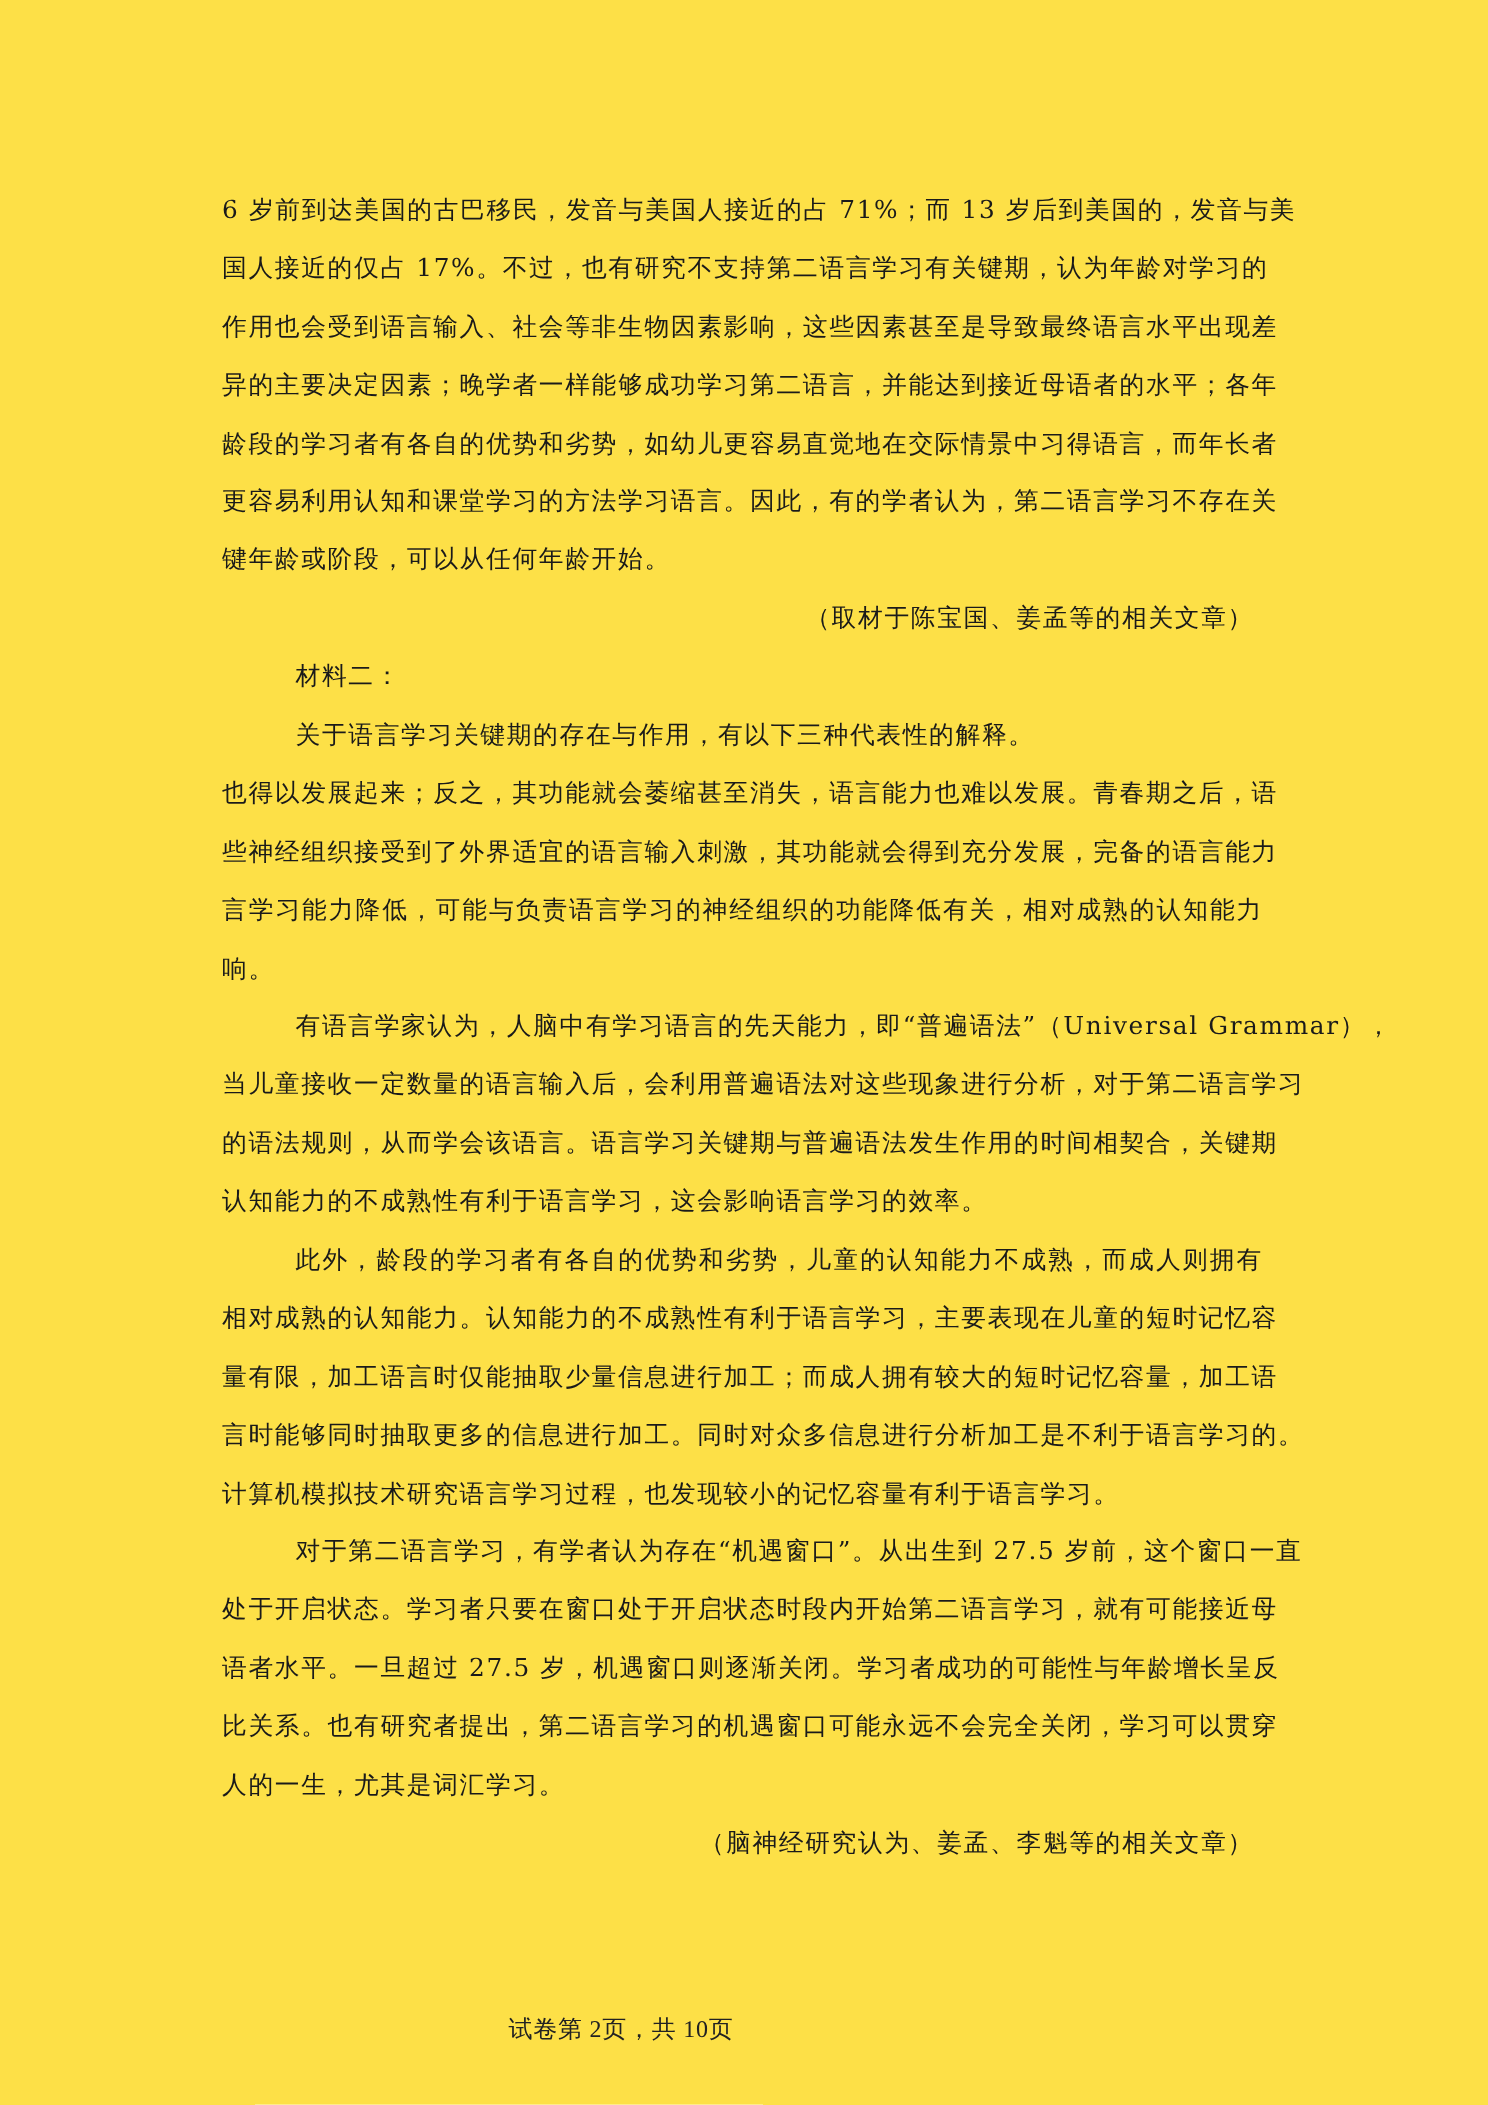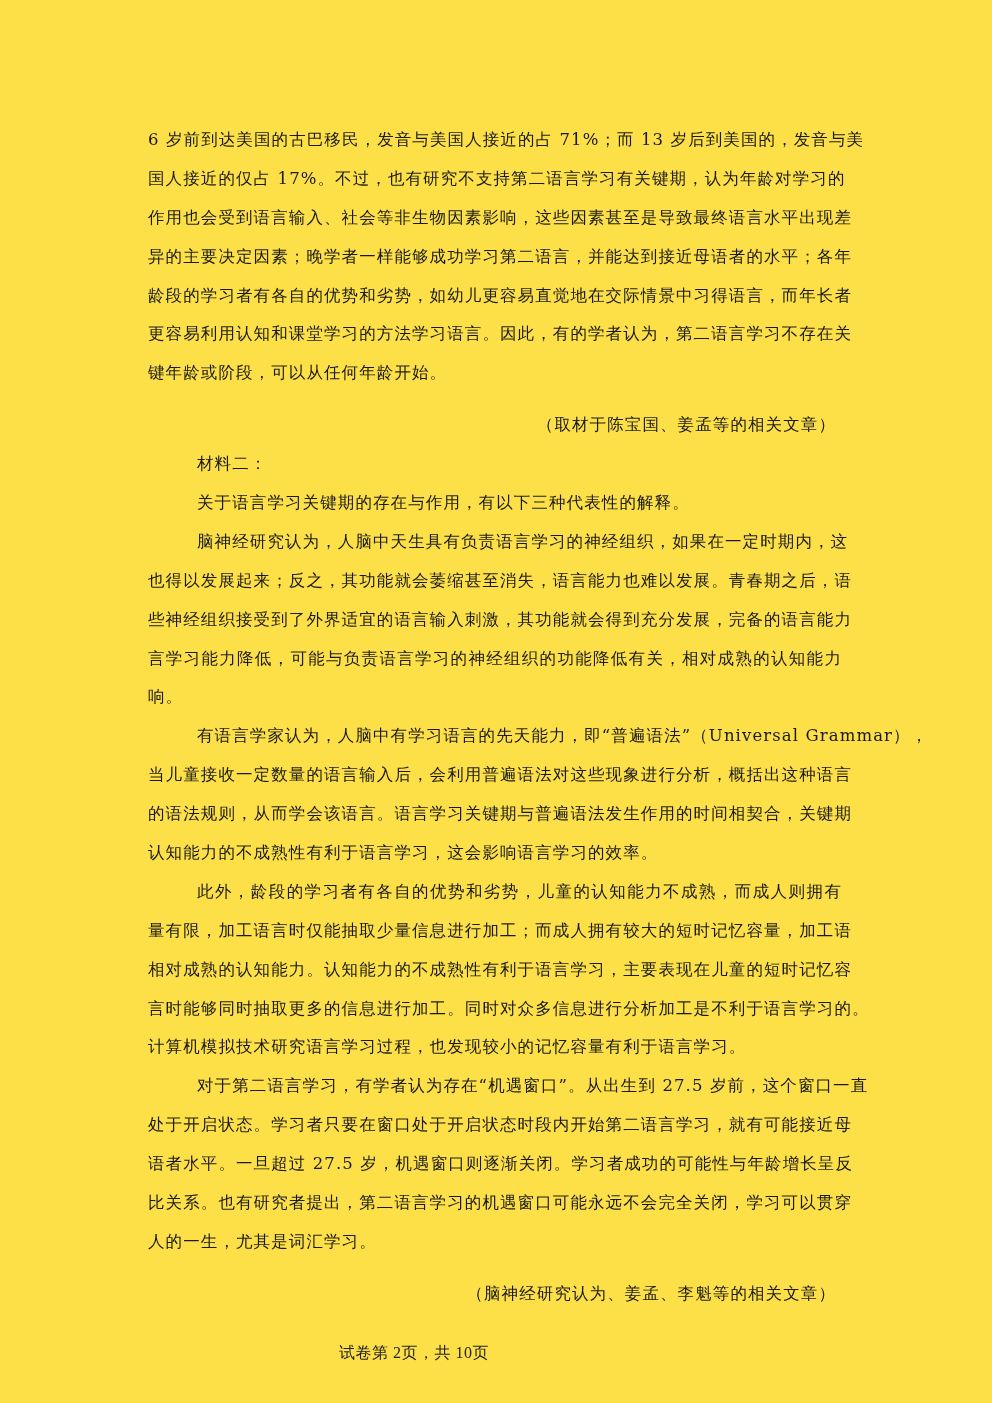--- a/index.html
+++ b/index.html
@@ -12,21 +12,21 @@
   .body-text {
     position: absolute; left: 148px; top: 126px; width: 694px;
   }
   .line {
     height: 38.9px; line-height: 28px;
     font-size: 16.5px; letter-spacing: 1.1px;
     white-space: nowrap; text-align: justify; text-align-last: justify;
   }
   .line.last { text-align-last: left; }
   .line.indent { padding-left: 49px; }
-  .line.cite { text-align: right; text-align-last: right; padding-right: 6px; margin-top: 13px; }
+  .line.cite { text-align: right; text-align-last: right; padding-right: 6px; }
   .line.label { padding-left: 49px; text-align-last: left; }
   .footer {
     position: absolute; left: 0; width: 828px; top: 1343px;
     text-align: center; font-size: 16px; letter-spacing: 0.5px;
     font-family: "Liberation Serif", "DejaVu Serif", serif; color: #222;
   }
 </style>
 </head>
 <body>
 
@@ -42,38 +42,37 @@
       <div class="line">更容易利用认知和课堂学习的方法学习语言。因此，有的学者认为，第二语言学习不存在关</div>
       <div class="line last">键年龄或阶段，可以从任何年龄开始。</div>
       <div class="line cite">（取材于陈宝国、姜孟等的相关文章）</div>
     </div>
 
     <div>
       <div class="line label">材料二：</div>
       <div class="line indent last">关于语言学习关键期的存在与作用，有以下三种代表性的解释。</div>
 
       <div>
-        <div class="line indent">脑神经研究认为，人脑中天生具有负责语言学习的神经组织，如果在一定时期内，这</div>
         <div class="line">也得以发展起来；反之，其功能就会萎缩甚至消失，语言能力也难以发展。青春期之后，语</div>
         <div class="line">些神经组织接受到了外界适宜的语言输入刺激，其功能就会得到充分发展，完备的语言能力</div>
         <div class="line">言学习能力降低，可能与负责语言学习的神经组织的功能降低有关，相对成熟的认知能力</div>
         <div class="line last">响。</div>
       </div>
 
       <div>
         <div class="line indent">有语言学家认为，人脑中有学习语言的先天能力，即“普遍语法”（Universal Grammar），</div>
-        <div class="line">当儿童接收一定数量的语言输入后，会利用普遍语法对这些现象进行分析，概括出这种语言</div>
+        <div class="line">当儿童接收一定数量的语言输入后，会利用普遍语法对这些现象进行分析，对于第二语言学习</div>
         <div class="line">的语法规则，从而学会该语言。语言学习关键期与普遍语法发生作用的时间相契合，关键期</div>
         <div class="line last">认知能力的不成熟性有利于语言学习，这会影响语言学习的效率。</div>
       </div>
 
       <div>
         <div class="line indent">此外，龄段的学习者有各自的优势和劣势，儿童的认知能力不成熟，而成人则拥有</div>
+        <div class="line">相对成熟的认知能力。认知能力的不成熟性有利于语言学习，主要表现在儿童的短时记忆容</div>
         <div class="line">量有限，加工语言时仅能抽取少量信息进行加工；而成人拥有较大的短时记忆容量，加工语</div>
-        <div class="line">相对成熟的认知能力。认知能力的不成熟性有利于语言学习，主要表现在儿童的短时记忆容</div>
         <div class="line">言时能够同时抽取更多的信息进行加工。同时对众多信息进行分析加工是不利于语言学习的。</div>
         <div class="line last">计算机模拟技术研究语言学习过程，也发现较小的记忆容量有利于语言学习。</div>
       </div>
 
       <div>
         <div class="line indent">对于第二语言学习，有学者认为存在“机遇窗口”。从出生到 27.5 岁前，这个窗口一直</div>
         <div class="line">处于开启状态。学习者只要在窗口处于开启状态时段内开始第二语言学习，就有可能接近母</div>
         <div class="line">语者水平。一旦超过 27.5 岁，机遇窗口则逐渐关闭。学习者成功的可能性与年龄增长呈反</div>
         <div class="line">比关系。也有研究者提出，第二语言学习的机遇窗口可能永远不会完全关闭，学习可以贯穿</div>
         <div class="line last">人的一生，尤其是词汇学习。</div>

